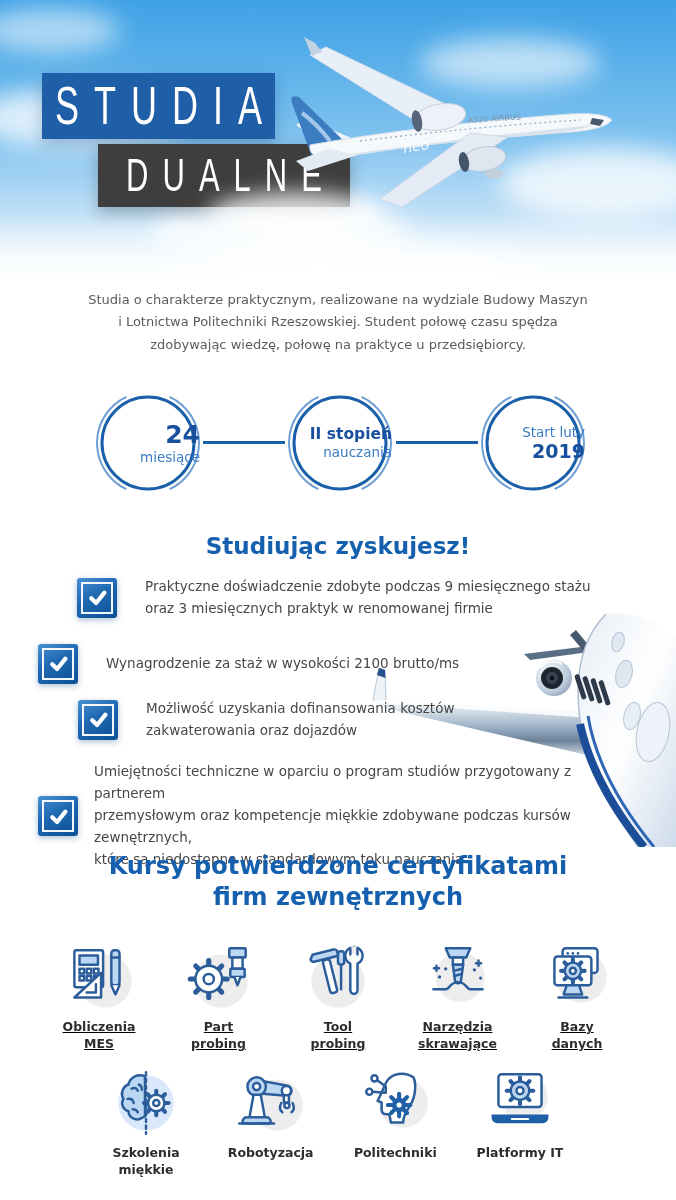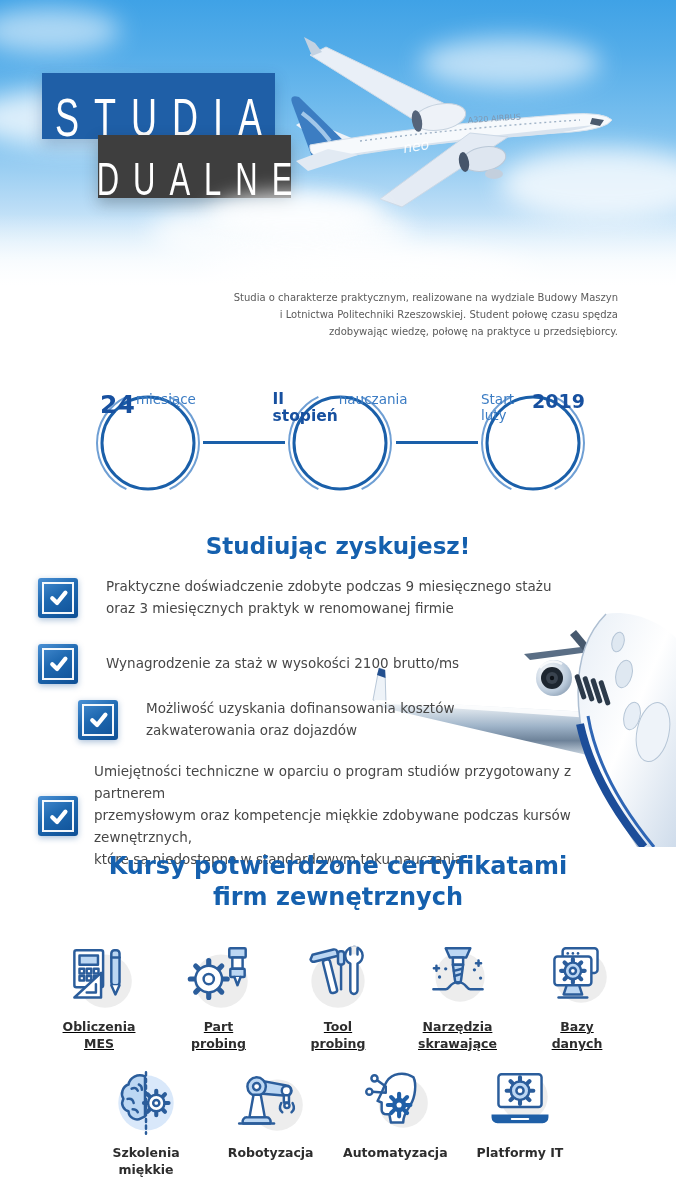--- a/index.html
+++ b/index.html
@@ -13,58 +13,58 @@
   .cloud.c1 { left:-30px; top:88px; width:220px; height:60px; }
   .cloud.c2 { left:150px; top:198px; width:260px; height:70px; }
   .cloud.c3 { left:420px; top:38px; width:180px; height:50px; opacity:.6; }
   .cloud.c4 { left:500px; top:148px; width:210px; height:72px; }
   .cloud.c5 { left:-20px; top:8px; width:140px; height:45px; opacity:.55; }
   .cloud.c6 { left:210px; top:246px; width:320px; height:66px; opacity:.9; }
   .cloud.c-over { left:208px; top:192px; width:175px; height:46px; filter:blur(10px); opacity:.8; z-index:5; }
   .fog { position:absolute; left:-20px; bottom:-8px; width:720px; height:96px;
     background:linear-gradient(180deg,rgba(255,255,255,0) 0%,#ffffff 75%); }
 
-  .title-box { position:absolute; display:flex; align-items:flex-end; justify-content:center;
+  .title-box { position:absolute; display:flex; align-items:center; justify-content:center;
     color:#fff; z-index:3; }
   .studia-box { left:42px; top:73px; width:233px; height:66px; background:#1f5fa7;
     box-shadow:0 6px 14px rgba(20,70,130,.30); }
-  .dualne-box { left:98px; top:135px; width:193px; height:63px; background:#3e3e3e;
+  .dualne-box { left:98px; top:144px; width:252px; height:63px; background:#3e3e3e;
     box-shadow:0 6px 14px rgba(40,40,40,.30); }
   .title-text { font-family:"Liberation Sans",sans-serif; font-weight:400; color:#fff;
     transform:scaleY(1.5); transform-origin:center; }
   .studia-box .title-text { font-size:36px; letter-spacing:15px; padding-left:15px; }
   .dualne-box .title-text { font-size:31px; letter-spacing:14px; padding-left:14px; }
 
   .plane { position:absolute; left:272px; top:14px; width:396px; height:210px; z-index:4; }
 
   
-  .intro { position:absolute; top:289px; left:58px; width:560px; text-align:right;
-    font-size:10px; line-height:1.72; color:#5b5b5b; white-space:pre-line; z-index:6; }
+  .intro { position:absolute; top:289px; left:58px; width:560px; text-align:center;
+    font-size:13px; line-height:1.72; color:#5b5b5b; white-space:pre-line; z-index:6; }
 
   
   .stats { position:absolute; left:96px; top:391px; width:489px; height:104px; }
   .connector { position:absolute; top:50px; height:3px; background:#1a5fa9; }
   .connector.conn-1 { left:107px; width:82px; }
   .connector.conn-2 { left:300px; width:82px; }
   .stat-circle { position:absolute; width:104px; height:104px; top:0; }
   .stat-circle.s1 { left:0; } .stat-circle.s2 { left:192px; } .stat-circle.s3 { left:385px; }
   .stat-ring { position:absolute; inset:0; }
-  .stat-text { position:absolute; inset:0; display:flex; flex-direction:row; align-items:flex-start;
+  .stat-text { position:absolute; inset:0; display:flex; flex-direction:column; align-items:flex-end;
     justify-content:center; gap:1px; z-index:2; }
   .stat-big { font-size:25px; font-weight:bold; color:#17509f; line-height:1.1; }
   .stat-big.sm { font-size:15.5px; }
   .stat-big.yr { font-size:19px; }
   .stat-small { font-size:13.5px; color:#3b7cc4; line-height:1.2; }
 
   
   .benefits-heading { position:absolute; top:533px; left:0; width:676px; text-align:center;
     font-size:23px; font-weight:bold; color:#1560ae; z-index:6; }
   .benefits { position:absolute; top:576px; left:38px; width:600px; z-index:6; }
   .benefit-row { display:flex; align-items:center; gap:28px; }
-  .benefit-row.b1 { margin-bottom:24px; }
+  .benefit-row.b1 { margin-bottom:24px;margin-left:39px; }
   .benefit-row.b2 { margin-bottom:14px;text-align:center; }
   .benefit-row.b3 { margin-bottom:20px;padding-left:40px; }
   .benefit-row.b4 { align-items:center;gap:16px; }
   .checkbox { position:relative; width:40px; height:40px; flex:0 0 40px; border-radius:3px;
     background:linear-gradient(150deg,#4a90d4 0%,#1e68b0 45%,#0e4f95 100%);
     box-shadow:0 2px 6px rgba(20,80,150,.35); display:flex; align-items:center; justify-content:center; }
   .checkbox-inner { position:absolute; inset:4px; border:2px solid rgba(255,255,255,.95); }
   .benefit-text { font-size:13.5px; line-height:1.62; color:#474747; white-space:pre-line; }
 
   .jet { position:absolute; left:366px; top:612px; width:310px; height:235px; z-index:1; }
@@ -429,21 +429,21 @@
       <svg viewBox="0 0 76 76">
         <circle class="f-bg" cx="46" cy="38" r="24"></circle>
         <path class="ic f-white" d="M56 13 c-9 -6 -21 -4 -26 4 c-3 5 -4 9 -6 13 l-3 6 l4 1.5 v7 c0 3 2.5 4.5 5.5 4.5 h2 l1.5 8 h12 c0 -8 4 -12 7 -17 c5 -8 6 -21 3 -27 z"></path>
         <path stroke="#1f5fa7" stroke-width="4" fill="none" stroke-linecap="round" d="M49 40H53M46.95 44.95 49.78 47.78M42 47V51M37.05 44.95 34.22 47.78M35 40H31M37.05 35.05 34.22 32.22M42 33V29M46.95 35.05 49.78 32.22"></path>
         <circle cx="42" cy="40" r="7" fill="#1f5fa7"></circle>
         <circle cx="42" cy="40" r="2.5" fill="#ffffff"></circle>
         <path class="ic" d="M21 16 l8 6 M16 27 l13 1 M29 22 v6"></path>
         <circle class="ic f-white" cx="18" cy="14" r="3"></circle>
         <circle class="ic f-white" cx="13" cy="27" r="3"></circle>
       </svg>
-      <div class="icon-label">Automatyzacja</div>
+      <div class="icon-label">Politechniki</div>
     </div>
 
     <div class="icon-cell">
       <svg viewBox="0 0 76 76">
         <circle class="f-bg" cx="42" cy="32" r="23"></circle>
         <rect class="ic f-white" x="17" y="10" width="42" height="32" rx="3"></rect>
         <path class="ic t4" d="M47 26H51M44.36 32.36 47.19 35.19M38 35V39M31.64 32.36 28.81 35.19M29 26H25M31.64 19.64 28.81 16.81M38 17V13M44.36 19.64 47.19 16.81"></path>
         <circle class="ic f-light" cx="38" cy="26" r="9"></circle>
         <circle class="ic f-white" cx="38" cy="26" r="3.5"></circle>
         <path d="M11 50 h54 v2 a5 5 0 0 1 -5 5 h-44 a5 5 0 0 1 -5 -5 z" fill="#1f5fa7" stroke="#1f5fa7" stroke-width="1.5"></path>

